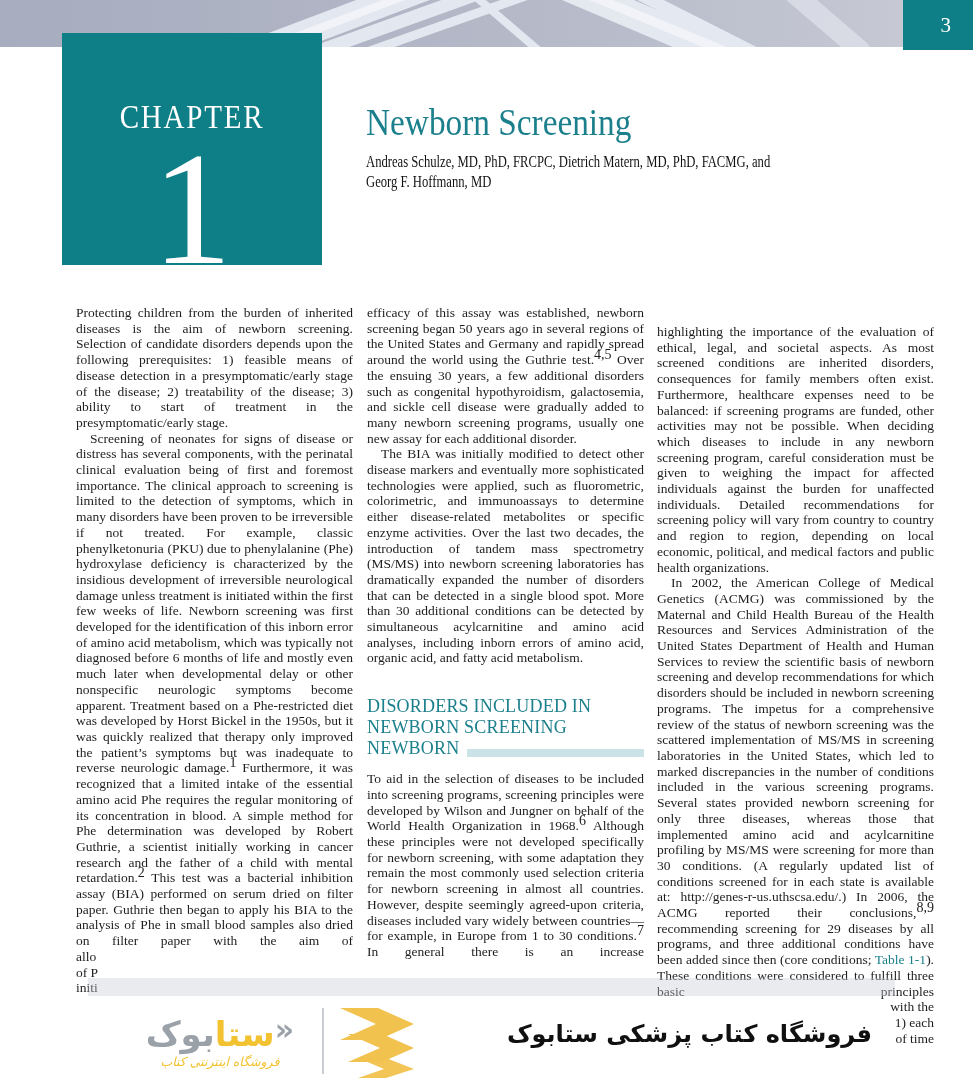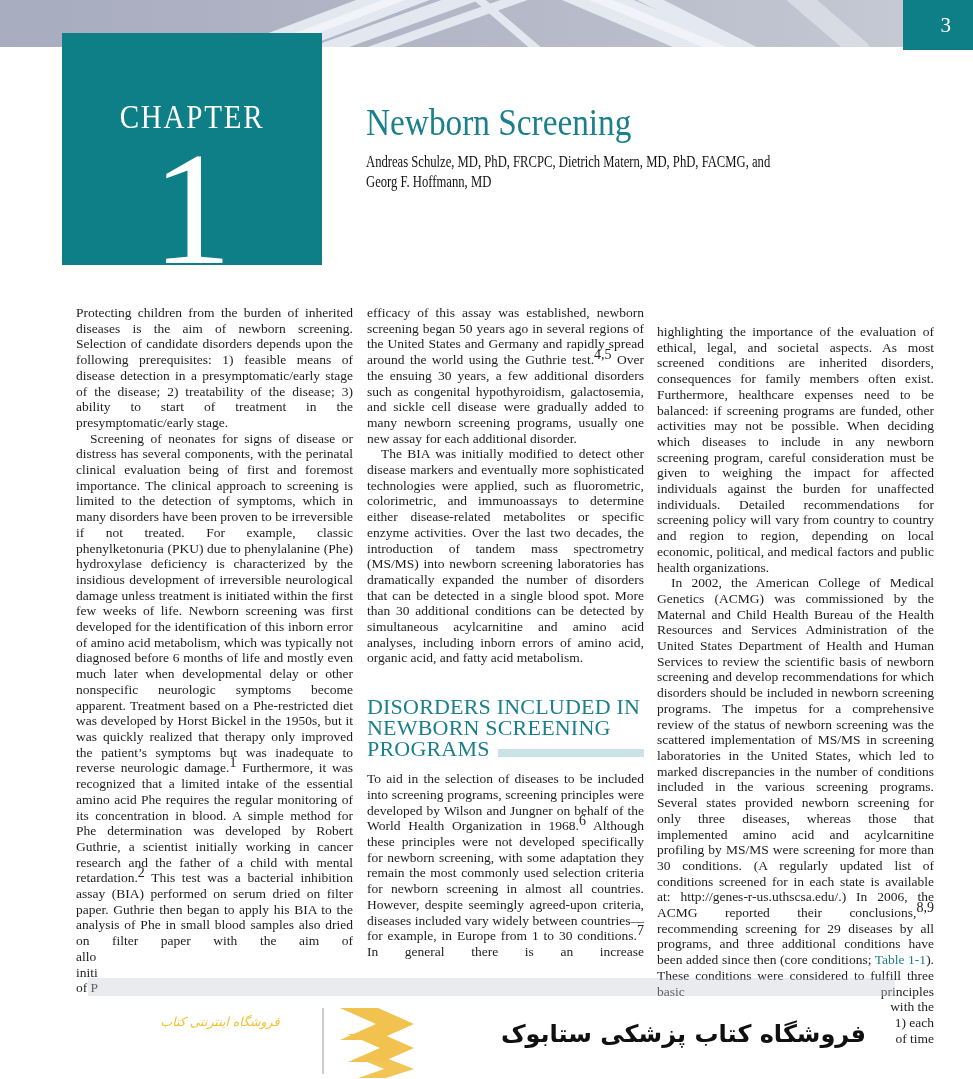--- a/index.html
+++ b/index.html
@@ -28,21 +28,21 @@
   
   .col{position:absolute;top:305px;width:277px;text-align:justify;font-size:13.5px;line-height:15.7px;color:#1d1d1d;}
   .col-1{left:76px;}
   .col-2{left:367px;}
   .col-3{left:657px;margin-top:19px;}
   .col p{margin:0;}
   .col p.indent{text-indent:14px;}
   .col p.cut{text-align-last:justify;}
   sup{font-size:14px;line-height:0;vertical-align:super;}
   .teal-link{color:var(--teal-title);}
-  .h2{color:var(--teal-title);font-size:22px;line-height:21px;margin:30px 0 12px 0;letter-spacing:0.2px;}
+  .h2{color:var(--teal-title);font-size:18px;line-height:21px;margin:30px 0 12px 0;letter-spacing:0.2px;}
   .h2-line{display:flex;align-items:flex-end;}
   .h2-bar{flex:1;height:8px;background:var(--pale-teal);margin-left:8px;margin-bottom:2px;}
   .frag{text-align:left;}
   .frag-right{text-align:right;}
 
   
   .wm-strip{position:absolute;left:88px;top:978px;width:807px;height:18px;
             background:rgba(198,202,210,0.38);z-index:8;}
   .wm-box{position:absolute;left:108px;top:996px;width:764px;height:83px;
           background:rgba(255,255,255,0.97);z-index:9;}
@@ -50,21 +50,21 @@
   .wm-logo{left:125px;top:1012px;width:190px;text-align:center;}
   .wm-brand{font-size:34px;font-weight:bold;line-height:36px;white-space:nowrap;
             font-family:"DejaVu Sans",sans-serif;direction:rtl;}
   .wm-brand .b-yellow{color:var(--wm-yellow);}
   .wm-brand .b-gray{color:var(--wm-gray);}
   .wm-guillemet{color:var(--wm-gray);font-size:30px;font-weight:bold;vertical-align:6px;}
   .wm-subtitle{color:var(--wm-yellow);font-size:12.5px;margin-top:2px;direction:rtl;
                font-family:"DejaVu Sans",sans-serif;font-style:italic;}
   .wm-divider{left:322px;top:1008px;width:2px;height:66px;background:#c9cdd3;}
   .wm-chevron{left:334px;top:1008px;}
-  .wm-store{right:107px;top:1020px;font-size:24px;font-weight:bold;color:#101010;direction:rtl;
+  .wm-store{right:101px;top:1020px;font-size:24px;font-weight:bold;color:#101010;direction:rtl;
             font-family:"DejaVu Sans",sans-serif;white-space:nowrap;}
   .wm-url{right:84px;top:1048px;font-size:25px;font-weight:bold;letter-spacing:9px;color:#151515;
           font-family:"DejaVu Sans",sans-serif;white-space:nowrap;}
   .wm-url .u-yellow{color:var(--wm-yellow);}
 </style>
 </head>
 <body>
 
 <div class="page">
 
@@ -106,52 +106,53 @@
   <div class="page-title">Newborn Screening</div>
   <div class="authors">
     <div>Andreas Schulze, MD, PhD, FRCPC, Dietrich Matern, MD, PhD, FACMG, and</div>
     <div>Georg F. Hoffmann, MD</div>
   </div>
 
   <div class="col col-1">
       <p class="">Protecting children from the burden of inherited diseases is the aim of newborn screening. Selection of candidate disorders depends upon the following prerequisites: 1) feasible means of disease detection in a presymptomatic/early stage of the disease; 2) treatability of the disease; 3) ability to start of treatment in the presymptomatic/early stage.</p>
       <p class="indent cut">Screening of neonates for signs of disease or distress has several components, with the perinatal clinical evaluation being of first and foremost importance. The clinical approach to screening is limited to the detection of symptoms, which in many disorders have been proven to be irreversible if not treated. For example, classic phenylketonuria (PKU) due to phenylalanine (Phe) hydroxylase deficiency is characterized by the insidious development of irreversible neurological damage unless treatment is initiated within the first few weeks of life. Newborn screening was first developed for the identification of this inborn error of amino acid metabolism, which was typically not diagnosed before 6 months of life and mostly even much later when developmental delay or other nonspecific neurologic symptoms become apparent. Treatment based on a Phe-restricted diet was developed by Horst Bickel in the 1950s, but it was quickly realized that therapy only improved the patient’s symptoms but was inadequate to reverse neurologic damage.<sup>1</sup> Furthermore, it was recognized that a limited intake of the essential amino acid Phe requires the regular monitoring of its concentration in blood. A simple method for Phe determination was developed by Robert Guthrie, a scientist initially working in cancer research and the father of a child with mental retardation.<sup>2</sup> This test was a bacterial inhibition assay (BIA) performed on serum dried on filter paper. Guthrie then began to apply his BIA to the analysis of Phe in small blood samples also dried on filter paper with the aim of</p>
       <div class="frag">allo</div>
+      <div class="frag">of P</div>
       <div class="frag">initi</div>
-      <div class="frag">of P</div>
     </div>
   <div class="col col-2">
       <p class="">efficacy of this assay was established, newborn screening began 50 years ago in several regions of the United States and Germany and rapidly spread around the world using the Guthrie test.<sup>4,5</sup> Over the ensuing 30 years, a few additional disorders such as congenital hypothyroidism, galactosemia, and sickle cell disease were gradually added to many newborn screening programs, usually one new assay for each additional disorder.</p>
       <p class="indent ">The BIA was initially modified to detect other disease markers and eventually more sophisticated technologies were applied, such as fluorometric, colorimetric, and immunoassays to determine either disease-related metabolites or specific enzyme activities. Over the last two decades, the introduction of tandem mass spectrometry (MS/MS) into newborn screening laboratories has dramatically expanded the number of disorders that can be detected in a single blood spot. More than 30 additional conditions can be detected by simultaneous acylcarnitine and amino acid analyses, including inborn errors of amino acid, organic acid, and fatty acid metabolism.</p>
       <div class="h2">
         <div class="h2-line">
           <span>DISORDERS INCLUDED IN</span>
         </div>
         <div class="h2-line">
           <span>NEWBORN SCREENING</span>
         </div>
         <div class="h2-line">
-          <span>PROGRAMS</span>
+          <span>NEWBORN</span>
           <span class="h2-bar"></span>
         </div>
       </div>
       <p class="cut">To aid in the selection of diseases to be included into screening programs, screening principles were developed by Wilson and Jungner on behalf of the World Health Organization in 1968.<sup>6</sup> Although these principles were not developed specifically for newborn screening, with some adaptation they remain the most commonly used selection criteria for newborn screening in almost all countries. However, despite seemingly agreed-upon criteria, diseases included vary widely between countries—for example, in Europe from 1 to 30 conditions.<sup>7</sup> In general there is an increase</p>
     </div>
   <div class="col col-3">
       <p class="">highlighting the importance of the evaluation of ethical, legal, and societal aspects. As most screened conditions are inherited disorders, consequences for family members often exist. Furthermore, healthcare expenses need to be balanced: if screening programs are funded, other activities may not be possible. When deciding which diseases to include in any newborn screening program, careful consideration must be given to weighing the impact for affected individuals against the burden for unaffected individuals. Detailed recommendations for screening policy will vary from country to country and region to region, depending on local economic, political, and medical factors and public health organizations.</p>
       <p class="indent cut">In 2002, the American College of Medical Genetics (ACMG) was commissioned by the Maternal and Child Health Bureau of the Health Resources and Services Administration of the United States Department of Health and Human Services to review the scientific basis of newborn screening and develop recommendations for which disorders should be included in newborn screening programs. The impetus for a comprehensive review of the status of newborn screening was the scattered implementation of MS/MS in screening laboratories in the United States, which led to marked discrepancies in the number of conditions included in the various screening programs. Several states provided newborn screening for only three diseases, whereas those that implemented amino acid and acylcarnitine profiling by MS/MS were screening for more than 30 conditions. (A regularly updated list of conditions screened for in each state is available at: http://genes-r-us.uthscsa.edu/.) In 2006, the ACMG reported their conclusions,<sup>8,9</sup> recommending screening for 29 diseases by all programs, and three additional conditions have been added since then (core conditions; <span class="teal-link">Table 1-1</span>). These conditions were considered to fulfill three basic principles</p>
       <div class="frag frag-right">with the</div>
       <div class="frag frag-right">1) each</div>
       <div class="frag frag-right">of time</div>
     </div>
 
   <div class="wm-strip"></div>
   <div class="wm-box"></div>
 
   <div class="wm wm-logo">
+    <div class="wm-brand"><span class="wm-guillemet">«</span><span class="b-yellow">ستا</span><span class="b-gray">بوک</span></div>
     <div class="wm-subtitle">فروشگاه اینترنتی کتاب</div>
   </div>
 
   <div class="wm wm-divider"></div>
 
   <div class="wm wm-chevron">
     <svg width="92" height="70" viewBox="0 0 92 70">
       <g fill="#F2C24E">
         <path d="M6,0 L44,0 L80,16 L44,32 L6,32 L42,16 Z"></path>
         <path d="M14,26 L48,26 L80,40 L48,54 L14,54 L46,40 Z"></path>

